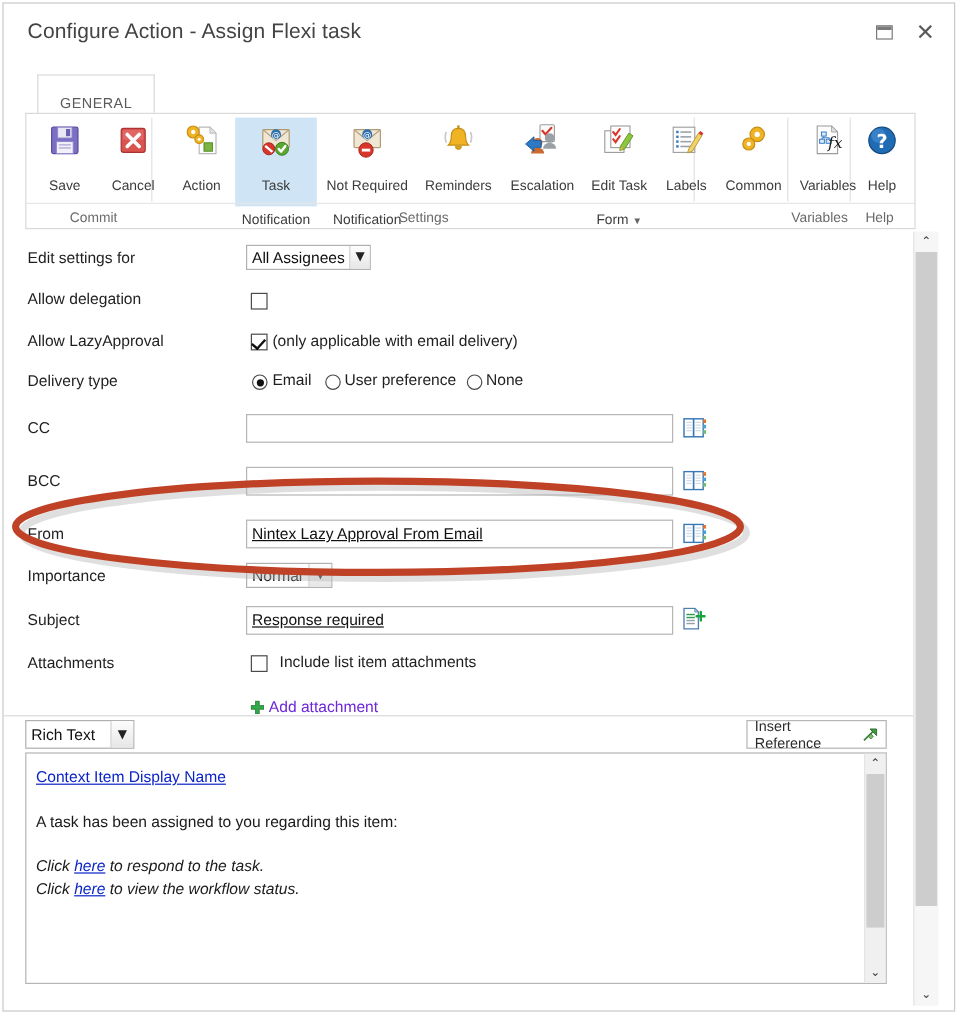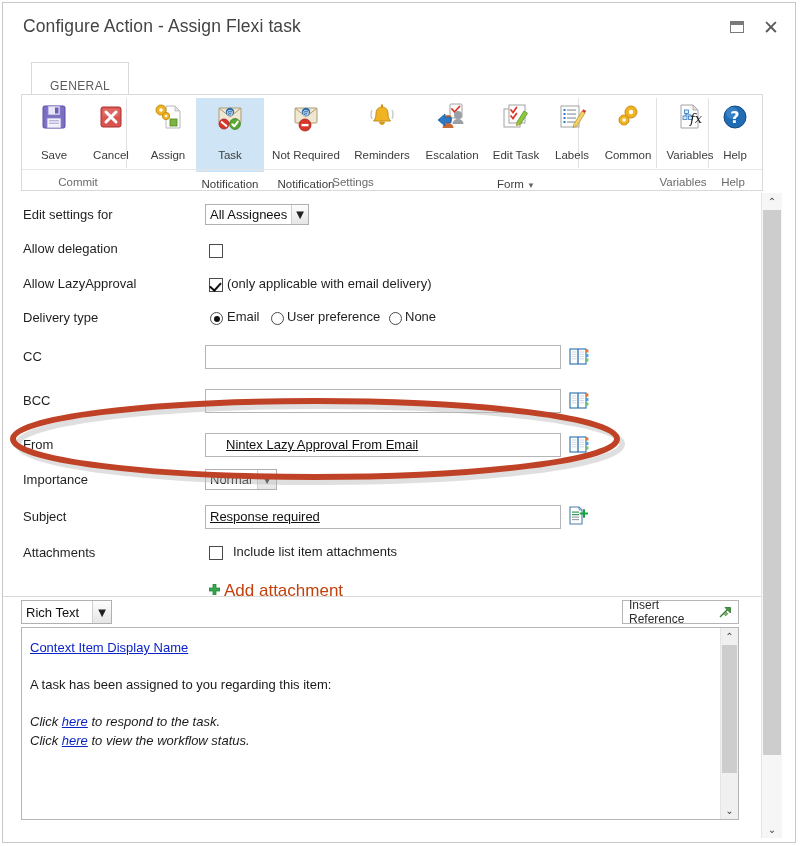--- a/index.html
+++ b/index.html
@@ -226,22 +226,22 @@
     background: #111;
   }
   .inline-text {
     position: absolute;
     font-size: 13px;
     color: #1f1f1f;
     white-space: nowrap;
   }
   .addlink {
     position: absolute;
-    font-size: 17px;
-    color: #c2410c;
+    font-size: 13px;
+    color: #6d28d9;
     white-space: nowrap;
     cursor: default;
   }
   .plus-ico {
     position: absolute;
     width: 11px; height: 11px;
   }
   .picker-ico {
     position: absolute;
     width: 20px; height: 17px;
@@ -379,21 +379,21 @@
         <svg width="32" height="32" viewBox="0 0 32 32">
           <path d="M14 5 h9 l5 5 v17 h-14 z" fill="#fdfdfd" stroke="#b9b9b9" stroke-width="1"></path>
           <path d="M23 5 v5 h5 z" fill="#e4e4e4" stroke="#b9b9b9" stroke-width=".8"></path>
           <rect x="18" y="18" width="7" height="7" fill="#7cb342" stroke="#4c8a1d" stroke-width=".8"></rect>
           <circle cx="9" cy="9" r="5" fill="#f0b323" stroke="#c78f14" stroke-width="1"></circle>
           <circle cx="9" cy="9" r="1.8" fill="#fff"></circle>
           <circle cx="14" cy="15" r="3.6" fill="#f0b323" stroke="#c78f14" stroke-width="1"></circle>
           <circle cx="14" cy="15" r="1.3" fill="#fff"></circle>
         </svg>
       </span>
-      <span class="lbl">Assign</span>
+      <span class="lbl">Action</span>
     </div>
 
     <div class="rbtn selected" style="left:174px; width:68px; height:74px;">
       <span class="ico">
         <svg width="32" height="32" viewBox="0 0 32 32">
           <rect x="5" y="7" width="22" height="15" rx="1" fill="#efe6d4" stroke="#b09b73" stroke-width="1"></rect>
           <path d="M5 7 L16 16 L27 7" fill="none" stroke="#b09b73" stroke-width="1"></path>
           <circle cx="16" cy="11" r="4.2" fill="#2e6fae"></circle>
           <text x="16" y="14" font-size="7" fill="#fff" text-anchor="middle" font-family="DejaVu Sans">@</text>
           <circle cx="10" cy="23" r="5" fill="#d9362b" stroke="#a52419" stroke-width=".8"></circle>
@@ -593,21 +593,21 @@
           <rect x="10.6" y="8.1" width="4.4" height="1"></rect>
             <rect x="10.6" y="10.4" width="4.4" height="1"></rect>
         </g>
         <rect x="17" y="1.5" width="2.4" height="3" fill="#e8722a"></rect>
         <rect x="17" y="6" width="2.4" height="3" fill="#4aa3d8"></rect>
         <rect x="17" y="10.5" width="2.4" height="3" fill="#6ec06e"></rect>
       </svg>
     </span>
 
     <div class="row-label" style="top:244px;">From</div>
-    <div class="txtbox" style="left:202px; top:240px; width:356px; height:24px;"><span style="text-decoration:underline;margin-left:16px;">Nintex Lazy Approval From Email</span></div>
+    <div class="txtbox" style="left:202px; top:240px; width:356px; height:24px;"><span style="text-decoration:underline;">Nintex Lazy Approval From Email</span></div>
     <span class="picker-ico" style="left:566px; top:243px;">
       <svg width="20" height="17" viewBox="0 0 20 17">
         <rect x="1" y="1" width="16" height="15" fill="#ffffff" stroke="#3a78b5" stroke-width="1.2"></rect>
         <rect x="8.3" y="1" width="1.4" height="15" fill="#3a78b5"></rect>
         <g fill="#cfd8e3">
           <rect x="3" y="3.5" width="4.4" height="1"></rect>
             <rect x="3" y="5.8" width="4.4" height="1"></rect>
           <rect x="3" y="8.1" width="4.4" height="1"></rect>
             <rect x="3" y="10.4" width="4.4" height="1"></rect>
           <rect x="10.6" y="3.5" width="4.4" height="1"></rect>

